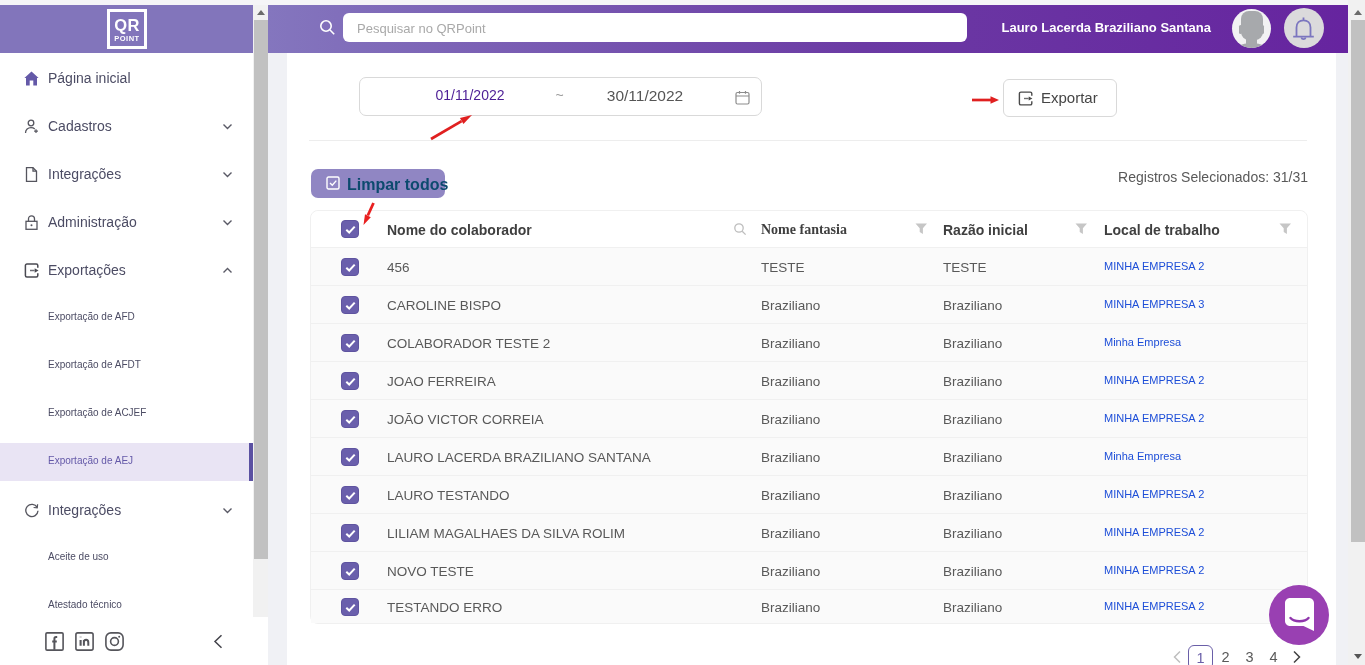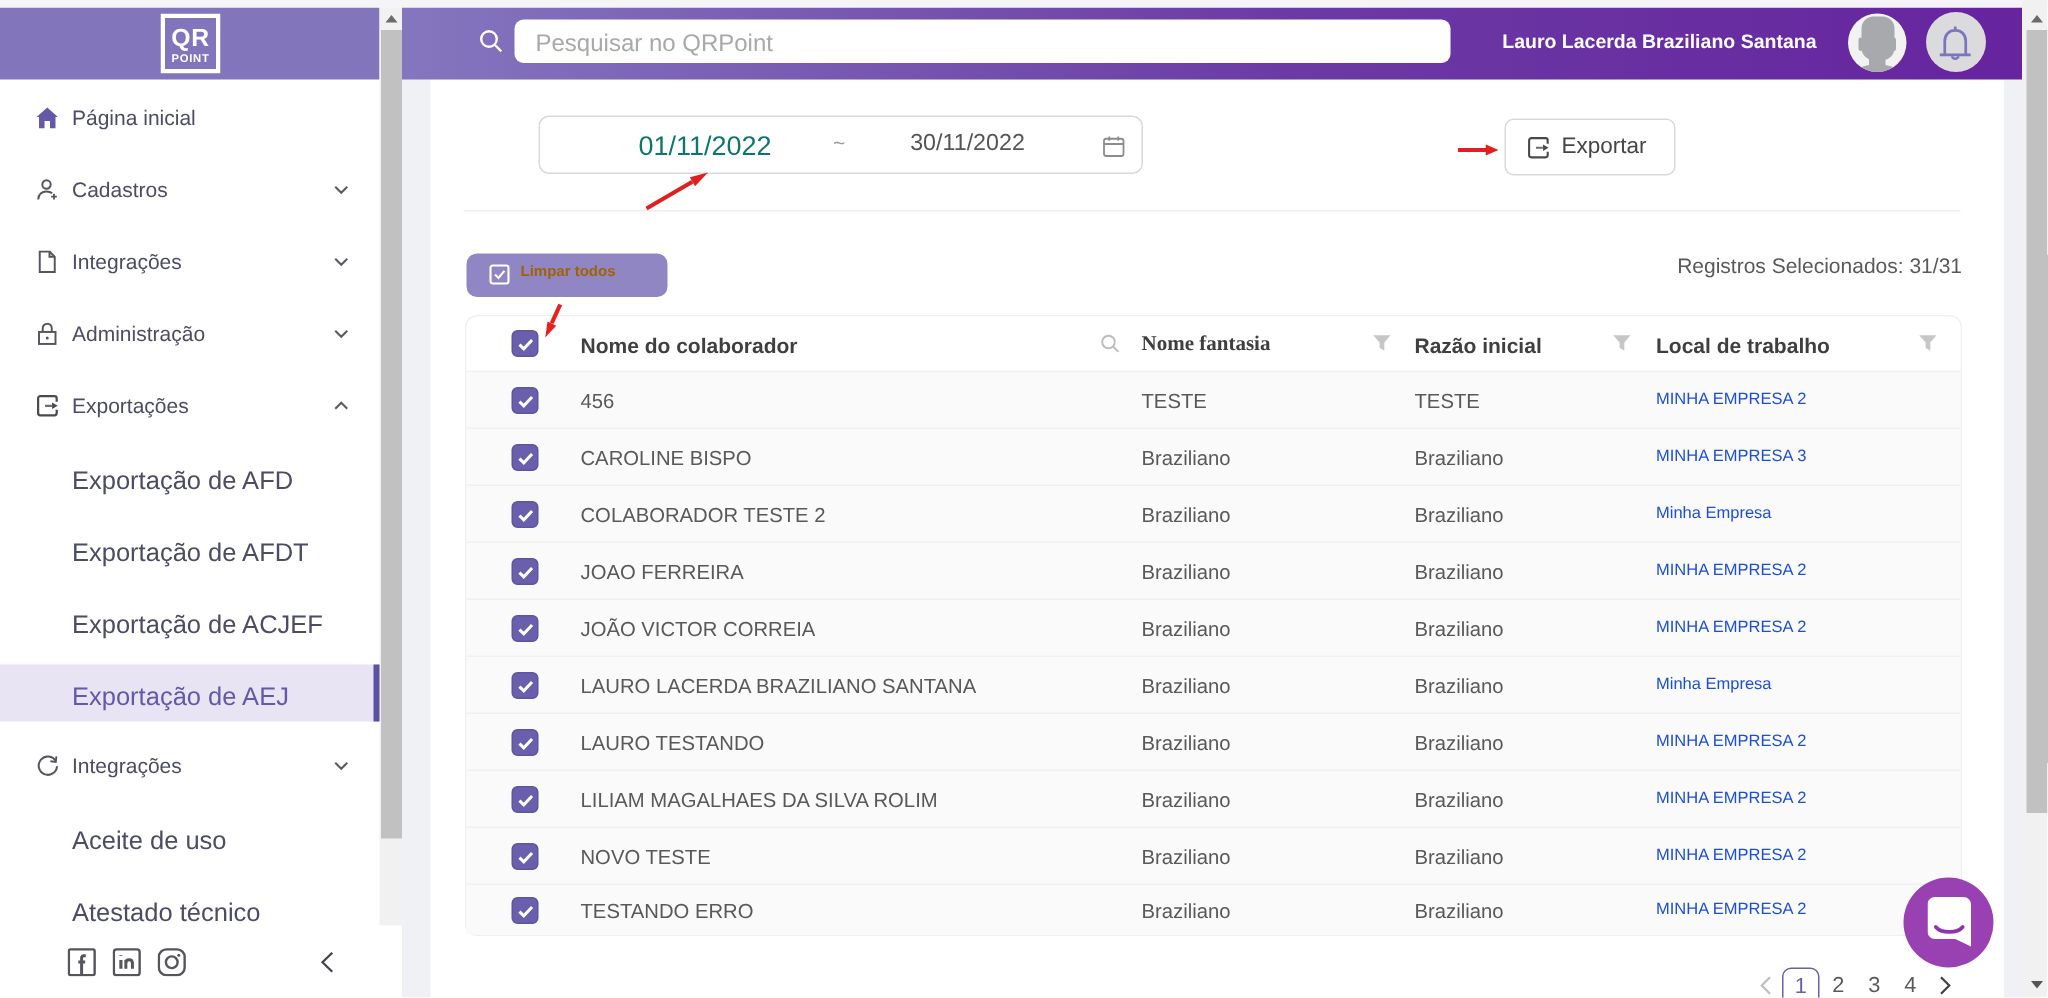--- a/index.html
+++ b/index.html
@@ -36,21 +36,21 @@
   <rect x="1.5" y="1.5" width="37" height="37" fill="none" stroke="#fff" stroke-width="3"></rect>
   <text x="20" y="21.5" font-family="Liberation Sans, sans-serif" font-size="16.5" font-weight="bold" fill="#fff" text-anchor="middle" letter-spacing="0.5">QR</text>
   <text x="20" y="32" font-family="Liberation Sans, sans-serif" font-size="7.5" font-weight="bold" fill="#fff" text-anchor="middle" letter-spacing="0.5">POINT</text>
 </svg>
 
 <style>
 .mi { position:absolute; left:0; width:253px; height:48px; display:flex; align-items:center; font-size:14px; color:#4C4C64; }
 .mi .ic { position:absolute; left:24px; width:15px; height:15px; }
 .mi .tx { position:absolute; left:48px; }
 .mi .ch { position:absolute; left:222px; width:11px; height:11px; }
-.sub { position:absolute; left:48px; font-size:17px; color:#4C4C64; }
+.sub { position:absolute; left:48px; font-size:10px; color:#4C4C64; }
 </style>
 
 <div class="mi" style="top:54px;">
     <svg class="ic" viewBox="0 0 15 15">
       <path d="M7.5 0.6 L14.6 7 L13 7 L13 14.5 L9.3 14.5 L9.3 9.6 L5.7 9.6 L5.7 14.5 L2 14.5 L2 7 L0.4 7 Z" fill="#6459A8"></path>
     </svg>
     <span class="tx">Página inicial</span>
   </div>
 
 <div class="mi" style="top:102px;">
@@ -136,39 +136,39 @@
   </svg>
 <svg class="abs" style="left:212px;top:634px;" width="12" height="15" viewBox="0 0 12 15" fill="none" stroke="#43434B" stroke-width="1.5">
     <path d="M9.5 1.2 L3 7.5 L9.5 13.8"></path>
   </svg>
 
 <svg class="abs" style="left:319px;top:19px;" width="17" height="17" viewBox="0 0 17 17" fill="none" stroke="#fff" stroke-width="1.6">
     <circle cx="7" cy="7" r="5.2"></circle>
     <path d="M11 11 L15.2 15.2"></path>
   </svg>
 <div class="abs" style="left:343px;top:13px;width:624px;height:29px;background:#fff;border-radius:6px;"></div>
-<div class="abs" style="left:357px;top:20.5px;font-size:16px;color:#A9A9A9;text-align:center;">Pesquisar no QRPoint</div>
+<div class="abs" style="left:357px;top:20.5px;font-size:13px;color:#A9A9A9;text-align:center;">Pesquisar no QRPoint</div>
 <div class="abs" style="left:971px;top:20px;width:240px;font-size:13px;font-weight:700;color:#fff;text-align:right;">Lauro Lacerda Braziliano Santana</div>
 
 <div class="abs" style="left:1232px;top:9px;width:39px;height:39px;border-radius:50%;background:#F2F2F3;overflow:hidden;">
   <div class="abs" style="left:8.5px;top:2px;width:22px;height:29px;background:#A7A9AC;border-radius:8px 8px 8px 8px;"></div>
   <div class="abs" style="left:7px;top:16px;width:3px;height:9px;background:#A7A9AC;border-radius:3px;"></div>
   <div class="abs" style="left:29px;top:16px;width:3px;height:9px;background:#A7A9AC;border-radius:3px;"></div>
   <div class="abs" style="left:14px;top:27px;width:11px;height:9px;background:#A7A9AC;"></div>
   <div class="abs" style="left:2px;top:34px;width:35px;height:18px;background:#A7A9AC;border-radius:48% 48% 0 0;"></div>
 </div>
 
 <div class="abs" style="left:1284px;top:8px;width:40px;height:40px;border-radius:50%;background:#DBDADC;"></div>
 <svg class="abs" style="left:1292px;top:16px;" width="23" height="27" viewBox="0 0 23 27" fill="none" stroke="#7B75BF" stroke-width="1.8">
     <path d="M11.5 1.6 L11.5 4 M4.5 20 L4.5 11.5 C4.5 7 7.5 4.3 11.5 4.3 C15.5 4.3 18.5 7 18.5 11.5 L18.5 20 M1.2 20.6 L21.8 20.6"></path>
     <path d="M9.3 21.5 A2.3 2.3 0 0 0 13.7 21.5" stroke-width="1.7"></path>
   </svg>
 
 <div class="abs" style="left:359px;top:77px;width:403px;height:39px;border:1px solid #D9D9D9;border-radius:7px;background:#fff;"></div>
-<div class="abs" style="left:359px;top:87px;width:222px;text-align:center;font-size:18px;color:#0f766e;">01/11/2022</div>
+<div class="abs" style="left:359px;top:87px;width:222px;text-align:center;font-size:14px;color:#4c1d95;">01/11/2022</div>
 <div class="abs" style="left:552px;top:87px;width:15px;text-align:center;font-size:14px;color:#999;">~</div>
 <div class="abs" style="left:560px;top:87px;width:170px;text-align:center;font-size:15.5px;color:#555;">30/11/2022</div>
 <svg class="abs" style="left:735px;top:90px;" width="15" height="15" viewBox="0 0 15 15" fill="none" stroke="#8C8C8C" stroke-width="1.2">
     <rect x="1" y="2.5" width="13" height="11.5" rx="1.5"></rect>
     <path d="M1 6 L14 6 M4.5 1 L4.5 3.8 M10.5 1 L10.5 3.8"></path>
   </svg>
 
 <div class="abs" style="left:1003px;top:79px;width:114px;height:38px;border:1px solid #D9D9D9;border-radius:6px;background:#fff;"></div>
 <svg class="abs" style="left:1018px;top:90.5px;" width="15" height="15" viewBox="0 0 15 15" fill="none">
     <path d="M13.8 4.8 V2.6 C13.8 1.8 13.1 1.1 12.3 1.1 H2.9 C2.1 1.1 1.4 1.8 1.4 2.6 V12.4 C1.4 13.2 2.1 13.9 2.9 13.9 H12.3 C13.1 13.9 13.8 13.2 13.8 12.4 V10.2" stroke="#4A4A4A" stroke-width="1.4"></path>
@@ -190,21 +190,21 @@
     <polygon points="11.5,29 18.8,21.2 13,18.3" fill="#E82020"></polygon>
   </svg>
 
 <div class="abs" style="left:309px;top:140px;width:998px;height:1px;background:#EDEDED;"></div>
 
 <div class="abs" style="left:311px;top:169px;width:134px;height:29px;background:#9086C3;border-radius:7px;"></div>
 <svg class="abs" style="left:326px;top:176px;" width="14" height="14" viewBox="0 0 14 14" fill="none" stroke="#fff" stroke-width="1.4">
     <rect x="1" y="1" width="12" height="12" rx="1.5"></rect>
     <path d="M4 7 L6.3 9.3 L10.3 4.6"></path>
   </svg>
-<div class="abs" style="left:347px;top:176px;font-size:10px;font-weight:700;color:#a16207;">Limpar todos</div>
+<div class="abs" style="left:347px;top:176px;font-size:16px;font-weight:700;color:#0c4a6e;">Limpar todos</div>
 
 <div class="abs" style="left:1008px;top:169px;width:300px;font-size:14px;color:#595959;text-align:right;">Registros Selecionados: 31/31</div>
 
 <div class="abs" style="left:310px;top:210px;width:998px;height:414px;background:#fff;border:1px solid #F0F0F0;border-radius:8px;"></div>
 
 <style>
 .cb { position:absolute; left:341px; width:18px; height:18px; background:#6A5FAC; border:1px solid #5F54A0; border-radius:4px; }
 .cb svg { position:absolute; left:2px; top:2px; }
 .row { position:absolute; left:311px; width:996px; height:38px; background:#FAFAFA; border-bottom:1px solid #F0F0F0; }
 .c1 { position:absolute; left:387px; font-size:13.5px; color:#595959; }

